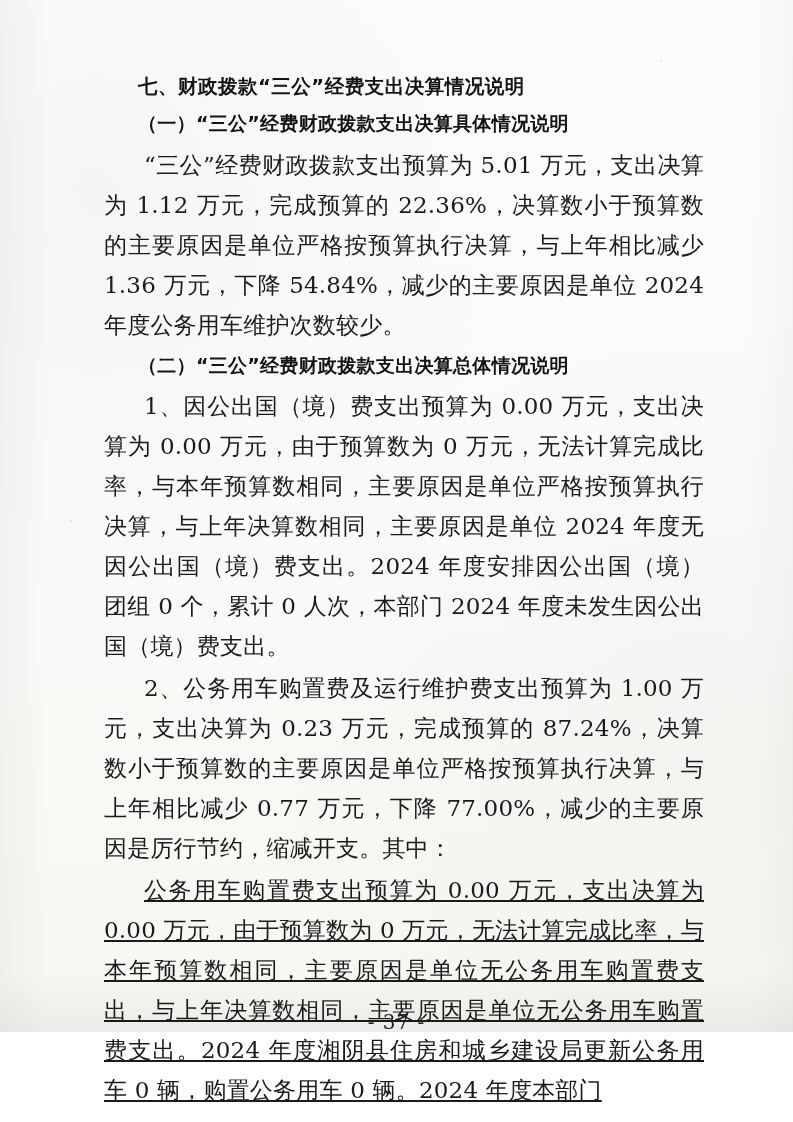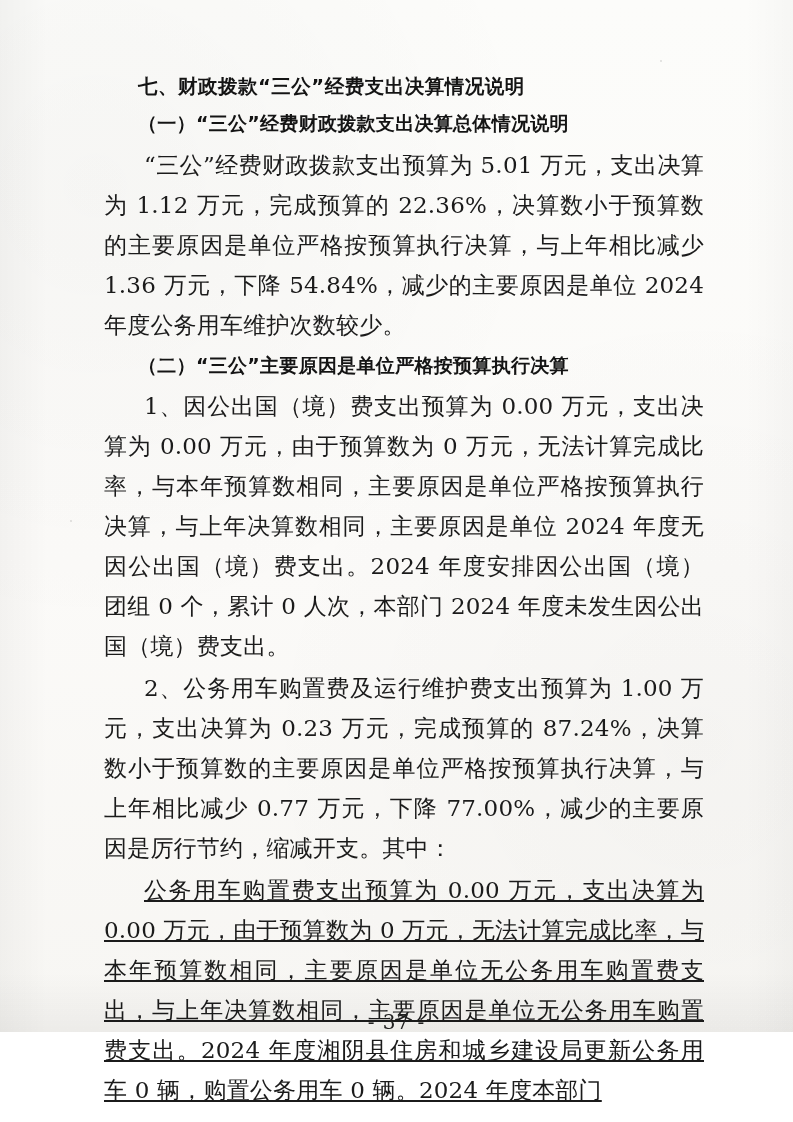--- a/index.html
+++ b/index.html
@@ -104,25 +104,25 @@
 </style>
 </head>
 <body>
 
 <div class="page">
 
   <div class="content">
 
     <h1 class="heading-1">七、财政拨款“三公”经费支出决算情况说明</h1>
 
-    <h2 class="heading-2">（一）“三公”经费财政拨款支出决算总体情况说明</h2>
+    <h2 class="heading-2">（一）“三公”经费财政拨款支出决算具体情况说明</h2>
 
     <p class="para">“三公”经费财政拨款支出预算为 5.01 万元，支出决算为 1.12 万元，完成预算的 22.36%，决算数小于预算数的主要原因是单位严格按预算执行决算，与上年相比减少 1.36 万元，下降 54.84%，减少的主要原因是单位 2024 年度公务用车维护次数较少。</p>
 
-    <h2 class="heading-2">（二）“三公”主要原因是单位严格按预算执行决算</h2>
+    <h2 class="heading-2">（二）“三公”经费财政拨款支出决算总体情况说明</h2>
 
     <p class="para">1、因公出国（境）费支出预算为 0.00 万元，支出决算为 0.00 万元，由于预算数为 0 万元，无法计算完成比率，与本年预算数相同，主要原因是单位严格按预算执行决算，与上年决算数相同，主要原因是单位 2024 年度无因公出国（境）费支出。2024 年度安排因公出国（境）团组 0 个，累计 0 人次，本部门 2024 年度未发生因公出国（境）费支出。</p>
 
     <p class="para">2、公务用车购置费及运行维护费支出预算为 1.00 万元，支出决算为 0.23 万元，完成预算的 87.24%，决算数小于预算数的主要原因是单位严格按预算执行决算，与上年相比减少 0.77 万元，下降 77.00%，减少的主要原因是厉行节约，缩减开支。其中：</p>
 
     <p class="para tight">公务用车购置费支出预算为 0.00 万元，支出决算为 0.00 万元，由于预算数为 0 万元，无法计算完成比率，与本年预算数相同，主要原因是单位无公务用车购置费支出，与上年决算数相同，主要原因是单位无公务用车购置费支出。2024 年度湘阴县住房和城乡建设局更新公务用车 0 辆，购置公务用车 0 辆。2024 年度本部门</p>
 
   </div>
 
   <div class="page-number">- 37 -</div>

